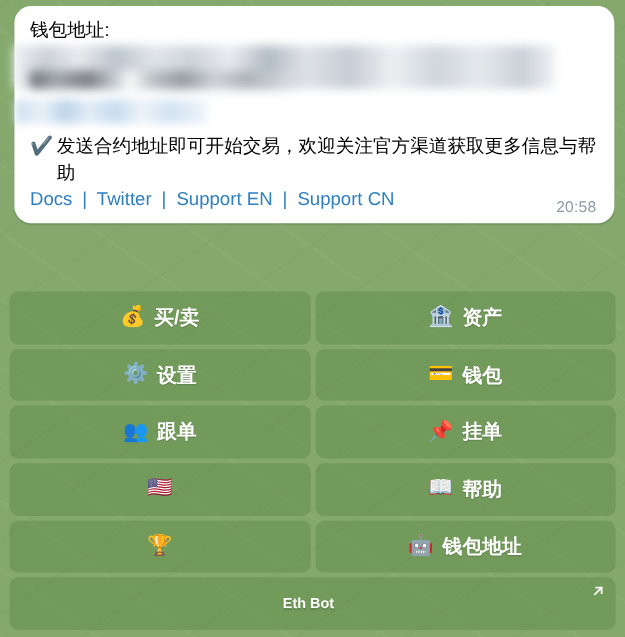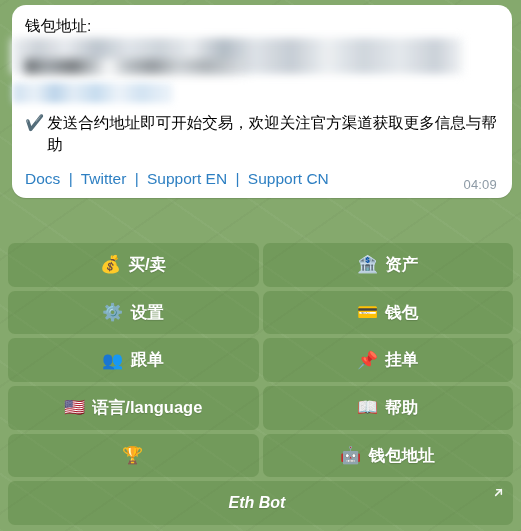--- a/index.html
+++ b/index.html
@@ -111,21 +111,21 @@
     margin-left: -12px;
     background: linear-gradient(90deg,
       #cfe0f0 0%, #e9f1f8 14%, #bcd4ea 26%, #e3edf6 38%, #c6dcef 52%,
       #edf3f9 66%, #d2e3f2 80%, #eef4fa 100%);
     filter: blur(3.5px);
     -webkit-filter: blur(3.5px);
     border-radius: 2px;
   }
 
   .link { color: #2d7fc2; text-decoration: none; }
-  .link-row { margin-top: 12px; }
+  .link-row { margin-top: 0px; }
   .sep { color: #2d7fc2; padding: 0 4px; }
 
   .spacer-sm { height: 9px; }
 
   .check-line { display: flex; align-items: flex-start; gap: 3px; }
 
   .time {
     position: absolute;
     right: 15px;
     bottom: 6px;
@@ -171,21 +171,21 @@
     overflow: hidden;
   }
 
   .kb-btn .emoji {
     font-size: 17px;
     line-height: 1;
     text-shadow: none;
     font-family: "DejaVu Sans", sans-serif;
   }
 
-  .kb-btn.webapp { font-size: 16px; font-style: italic; }
+  .kb-btn.webapp { font-size: 12px; }
 
   .webapp-arrow {
     position: absolute;
     top: 5px;
     right: 8px;
     width: 13px;
     height: 13px;
     opacity: .95;
   }
 
@@ -218,21 +218,21 @@
     <div class="msg-line link-row">
       <a class="link" href="#">Docs</a>
       <span class="sep">|</span>
       <a class="link" href="#">Twitter</a>
       <span class="sep">|</span>
       <a class="link" href="#">Support EN</a>
       <span class="sep">|</span>
       <a class="link" href="#">Support CN</a>
     </div>
 
-    <div class="time">04:09</div>
+    <div class="time">20:58</div>
   </div>
 
   <div class="keyboard">
       <div class="kb-row">
         <div class="kb-btn">
           <span class="emoji">💰</span>
           <span class="kb-label">买/卖</span>
         </div>
         <div class="kb-btn">
           <span class="emoji">🏦</span>
@@ -255,21 +255,20 @@
           <span class="kb-label">跟单</span>
         </div>
         <div class="kb-btn">
           <span class="emoji">📌</span>
           <span class="kb-label">挂单</span>
         </div>
       </div>
       <div class="kb-row">
         <div class="kb-btn">
           <span class="emoji">🇺🇸</span>
-          <span class="kb-label">语言/language</span>
         </div>
         <div class="kb-btn">
           <span class="emoji">📖</span>
           <span class="kb-label">帮助</span>
         </div>
       </div>
       <div class="kb-row">
         <div class="kb-btn">
           <span class="emoji">🏆</span>
         </div>

